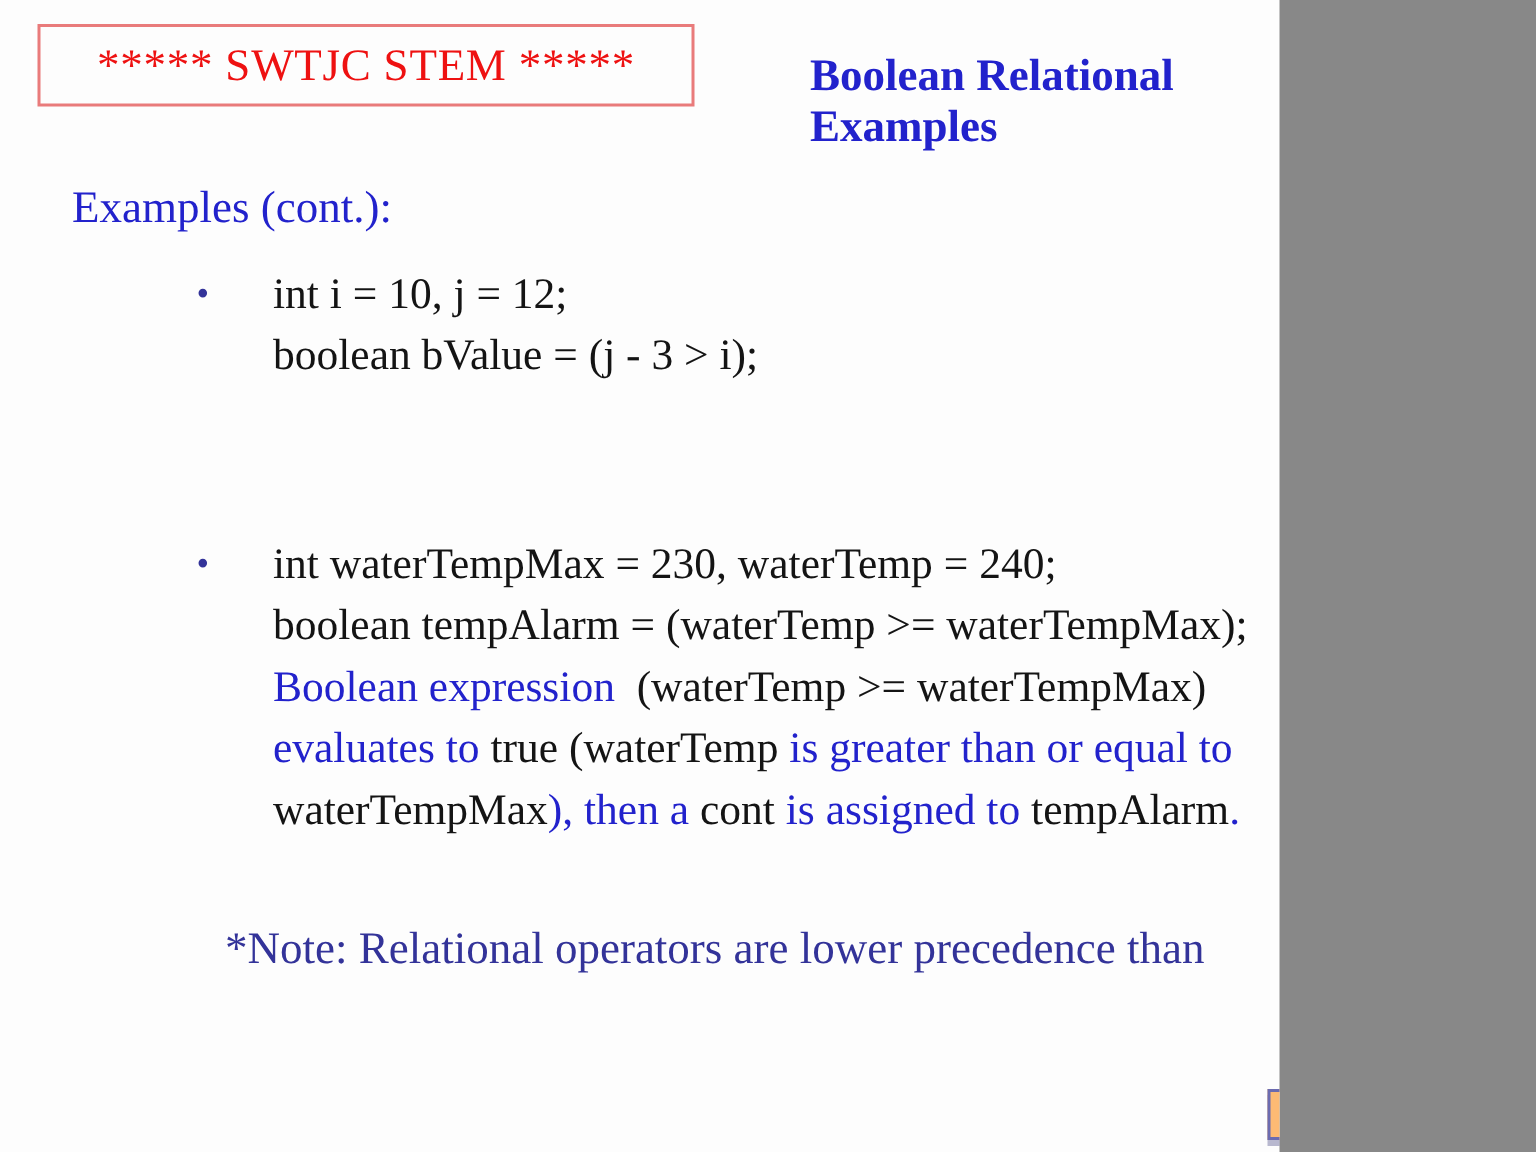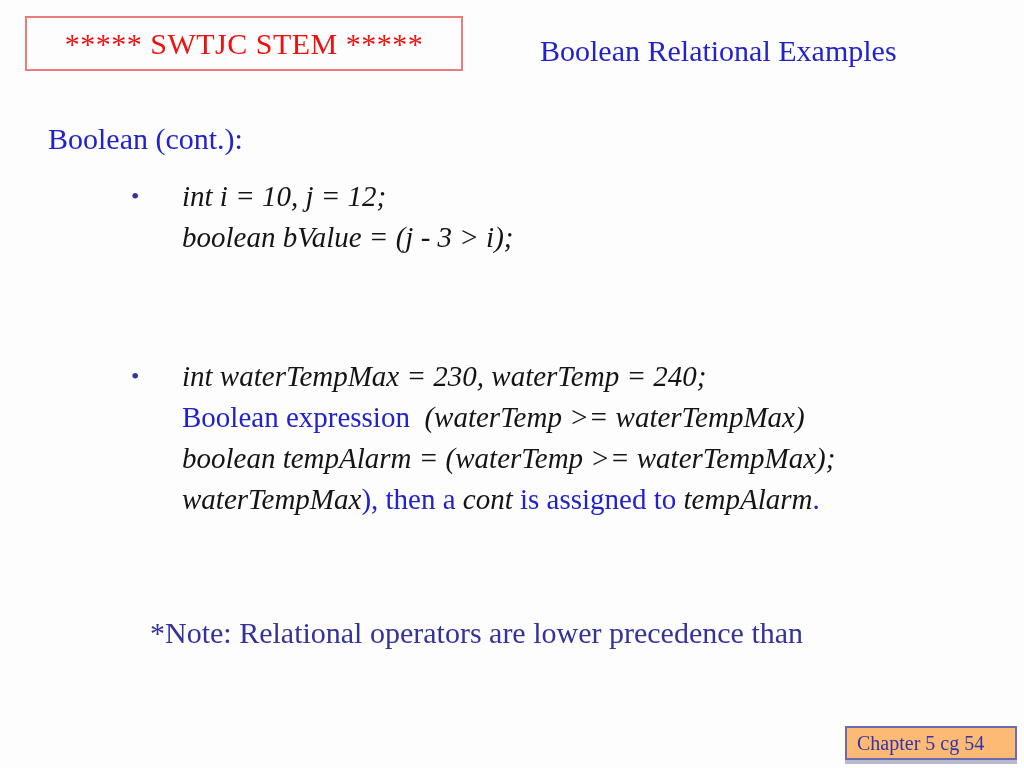--- a/index.html
+++ b/index.html
@@ -1,47 +1,47 @@
 <!DOCTYPE html>
 <html style="--background: #fdfdfd; --blue: #2222cc; --ink: #141414; --note_blue: #333399; --red: #ee1111; --red_border: #e97b7b; --bullet: #333399; --footer_text: #3434a6; --footer_border: #6b6bb0;"><head>
 <meta charset="utf-8">
 <style>
   html,body{margin:0;padding:0;background:#888;}
   .slide{
     position:relative;
-    width:1024px;height:768px;
+    width:853px;height:768px;
     background:var(--background);
     font-family:"Liberation Serif", serif;
     overflow:hidden;
   }
   .stamp{
     position:absolute;left:25px;top:16px;width:434px;height:51px;
     border:2px solid var(--red_border);
     display:flex;align-items:center;justify-content:center;
     color:var(--red);font-size:30px;letter-spacing:0.5px;
   }
   .title{
     position:absolute;left:540px;top:34px;
-    color:var(--blue);font-size:30px;
+    color:var(--blue);font-size:30px;font-weight:bold;
   }
   .heading{
     position:absolute;left:48px;top:122px;
     color:var(--blue);font-size:30px;
   }
   .bullet{
     position:absolute;color:var(--bullet);
     font-size:24px;line-height:41px;
   }
   .b1{left:131px;top:176px;}
   .b2{left:131px;top:356px;}
   .bullet-text{position:absolute;left:182px;font-size:29px;line-height:41px;color:var(--ink);}
   .bt1{top:176px;}
   .bt2{top:356px;}
   .line{white-space:pre;}
-  .seg-black{color:var(--ink);font-style:italic;}
+  .seg-black{color:var(--ink);}
   .seg-blue{color:var(--blue);}
   .seg-underline{text-decoration:underline;text-underline-offset:4px;}
   .note{
     position:absolute;left:150px;top:612px;
     color:var(--note_blue);font-size:30px;line-height:42px;
   }
   .footer{
     position:absolute;left:845px;top:726px;width:172px;height:34px;
     border:2px solid var(--footer_border);
     box-shadow:0 4px 0 rgba(100,100,150,0.45);
@@ -55,33 +55,34 @@
 <body>
 
 <div class="slide">
 
   <div class="stamp">
     <span>***** SWTJC STEM *****</span>
   </div>
 
   <div class="title">Boolean Relational Examples</div>
 
-  <div class="heading">Boolean (cont.):</div>
+  <div class="heading">Examples (cont.):</div>
 
   <span class="bullet b1">•</span>
   <div class="bullet-text bt1">
       <div class="line"><span class="seg-black">int i = 10, j = 12;</span></div>
       <div class="line"><span class="seg-black">boolean bValue = (j - 3 &gt; i);</span></div>
     </div>
 
   <span class="bullet b2">•</span>
   <div class="bullet-text bt2">
       <div class="line"><span class="seg-black">int waterTempMax = 230, waterTemp = 240;</span></div>
+      <div class="line"><span class="seg-black">boolean tempAlarm = (waterTemp &gt;= waterTempMax);</span></div>
       <div class="line"><span class="seg-blue">Boolean expression</span><span class="seg-black">  (waterTemp &gt;= waterTempMax)</span></div>
-      <div class="line"><span class="seg-black">boolean tempAlarm = (waterTemp &gt;= waterTempMax);</span></div>
+      <div class="line"><span class="seg-blue">evaluates to</span><span class="seg-black"> true (waterTemp </span><span class="seg-blue">is greater than or equal to</span></div>
       <div class="line"><span class="seg-black">waterTempMax</span><span class="seg-blue">), then a </span><span class="seg-black">cont </span><span class="seg-blue">is assigned to </span><span class="seg-black">tempAlarm</span><span class="seg-blue">.</span></div>
     </div>
 
   <div class="note">
     <div class="line">*Note: Relational operators are lower precedence than</div>
   </div>
 
   <div class="footer">
     <span>Chapter 5 cg 54</span>
   </div>

